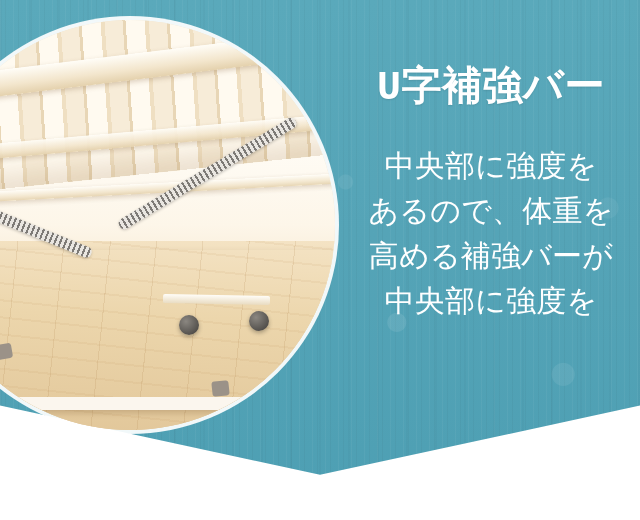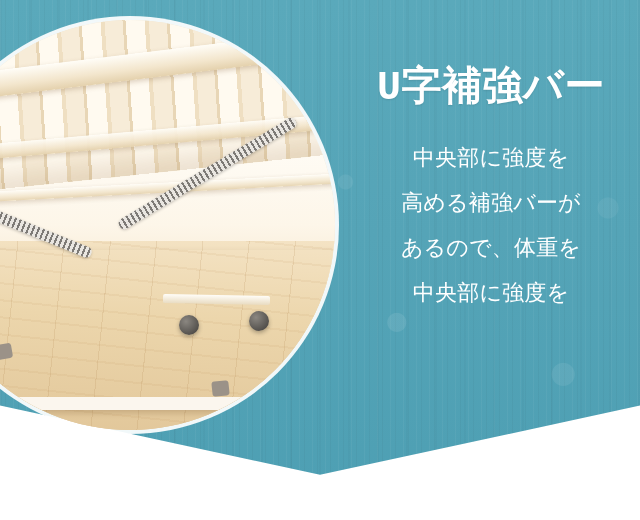--- a/index.html
+++ b/index.html
@@ -168,23 +168,23 @@
     margin: 0;
     padding-top: 66px;
     font-size: 40px;
     font-weight: bold;
     line-height: 1.16;
     letter-spacing: 0.5px;
     white-space: nowrap;
     text-shadow: 0 1px 2px rgba(0,0,0,0.10);
   }
   .body-copy {
-    margin: 1px;
+    margin: 10px;
     padding-top: 24px;
-    font-size: 22px;
+    font-size: 30px;
     line-height: 45px;
     letter-spacing: 0.2px;
     font-weight: 400;
   }
   .body-copy .ln { display: block; white-space: nowrap; }
 </style>
 </head>
 <body>
 
 <div id="stage">
@@ -207,19 +207,19 @@
       <div class="ph-ferrule f2"></div>
       <div class="ph-spring s1"></div>
       <div class="ph-spring s2"></div>
     </div>
   </div>
 
   <div class="text-col">
     <h1 class="headline">U字補強バー</h1>
     <p class="body-copy">
       <span class="ln">中央部に強度を</span>
+      <span class="ln">あるので、体重を</span>
       <span class="ln">高める補強バーが</span>
-      <span class="ln">あるので、体重を</span>
       <span class="ln">中央部に強度を</span>
     </p>
   </div>
 
 </div>
 
 </body></html>

